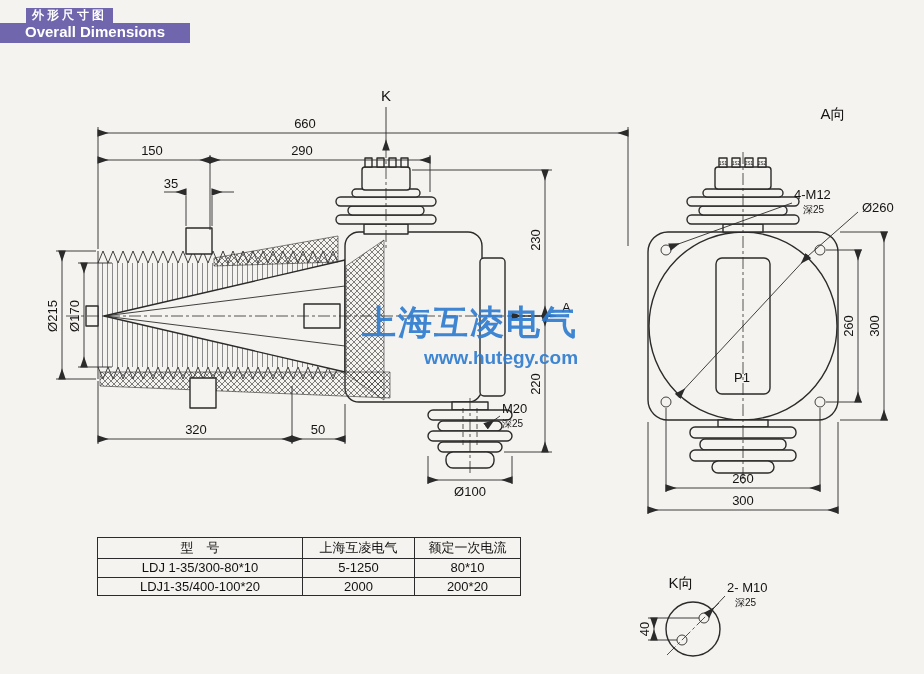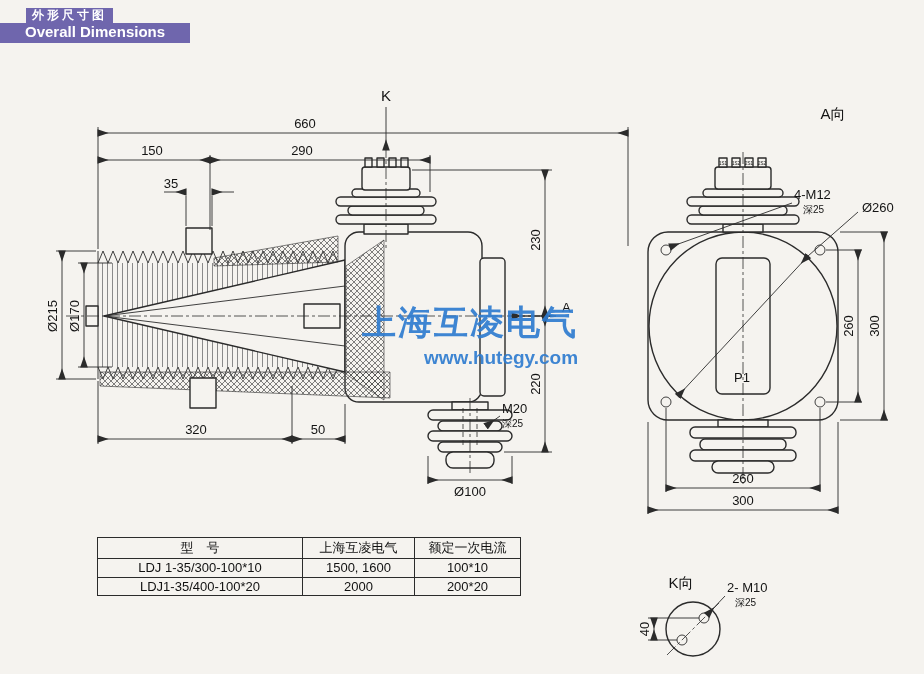--- a/index.html
+++ b/index.html
@@ -264,23 +264,23 @@
   <table class="model-table">
     <thead>
       <tr>
         <th class="c1">型　号</th>
         <th class="c2">上海互凌电气</th>
         <th class="c3">额定一次电流</th>
       </tr>
     </thead>
     <tbody>
       <tr>
-        <td>LDJ 1-35/300-100*10</td>
-        <td>1500, 1600</td>
-        <td>100*10</td>
+        <td>LDJ 1-35/300-80*10</td>
+        <td>5-1250</td>
+        <td>80*10</td>
       </tr>
       <tr>
         <td>LDJ1-35/400-100*20</td>
         <td>2000</td>
         <td>200*20</td>
       </tr>
     </tbody>
   </table>
 </div>
 

